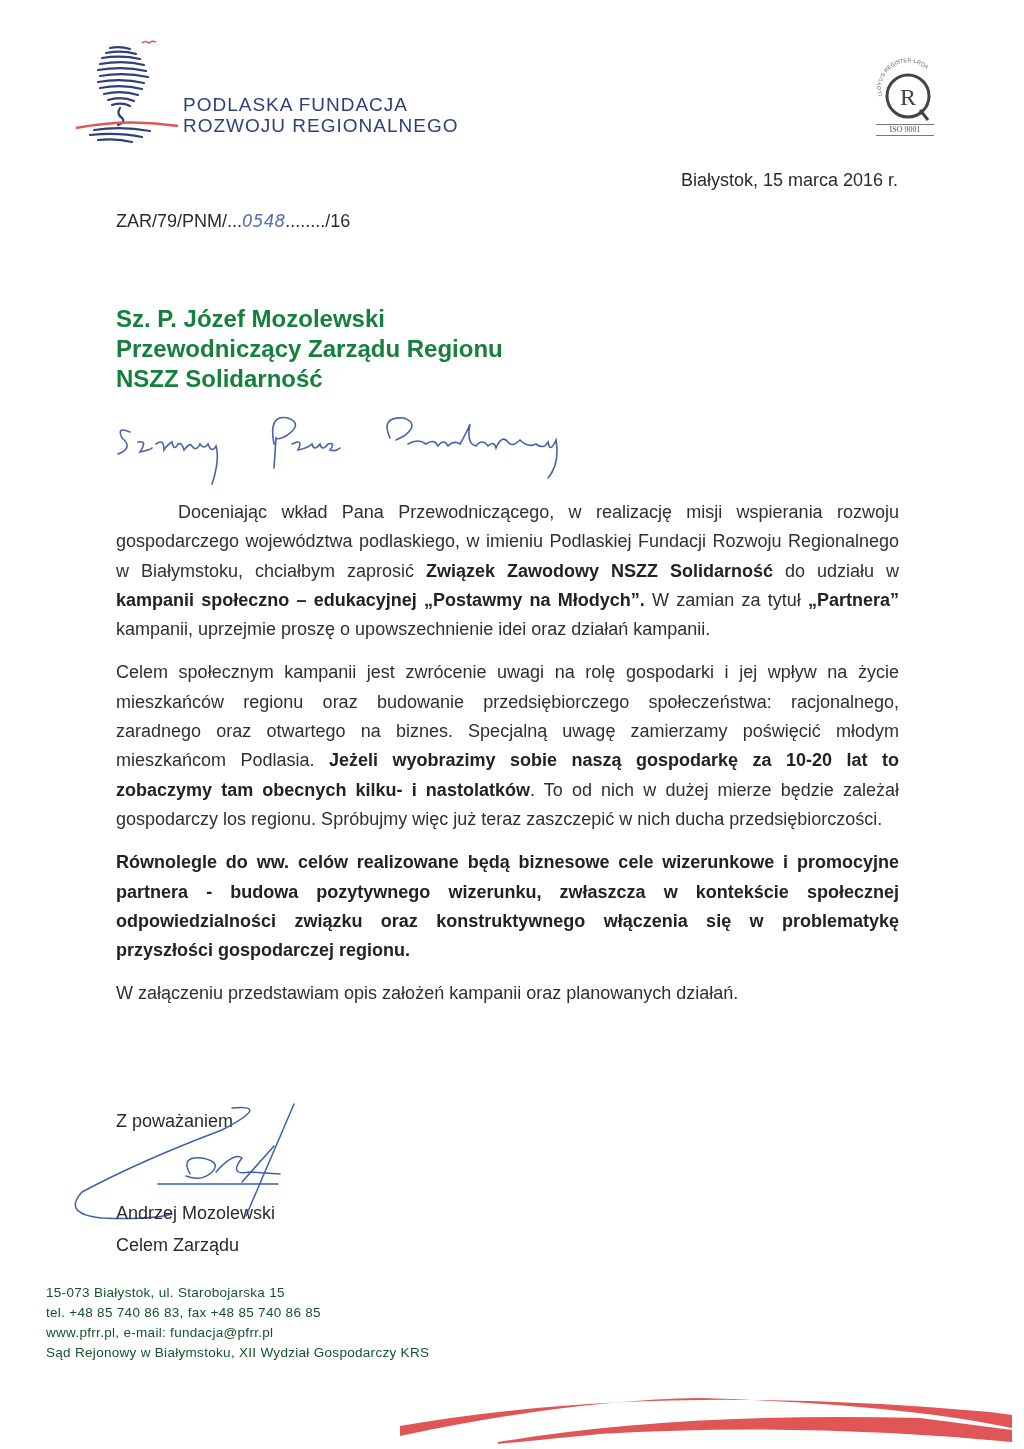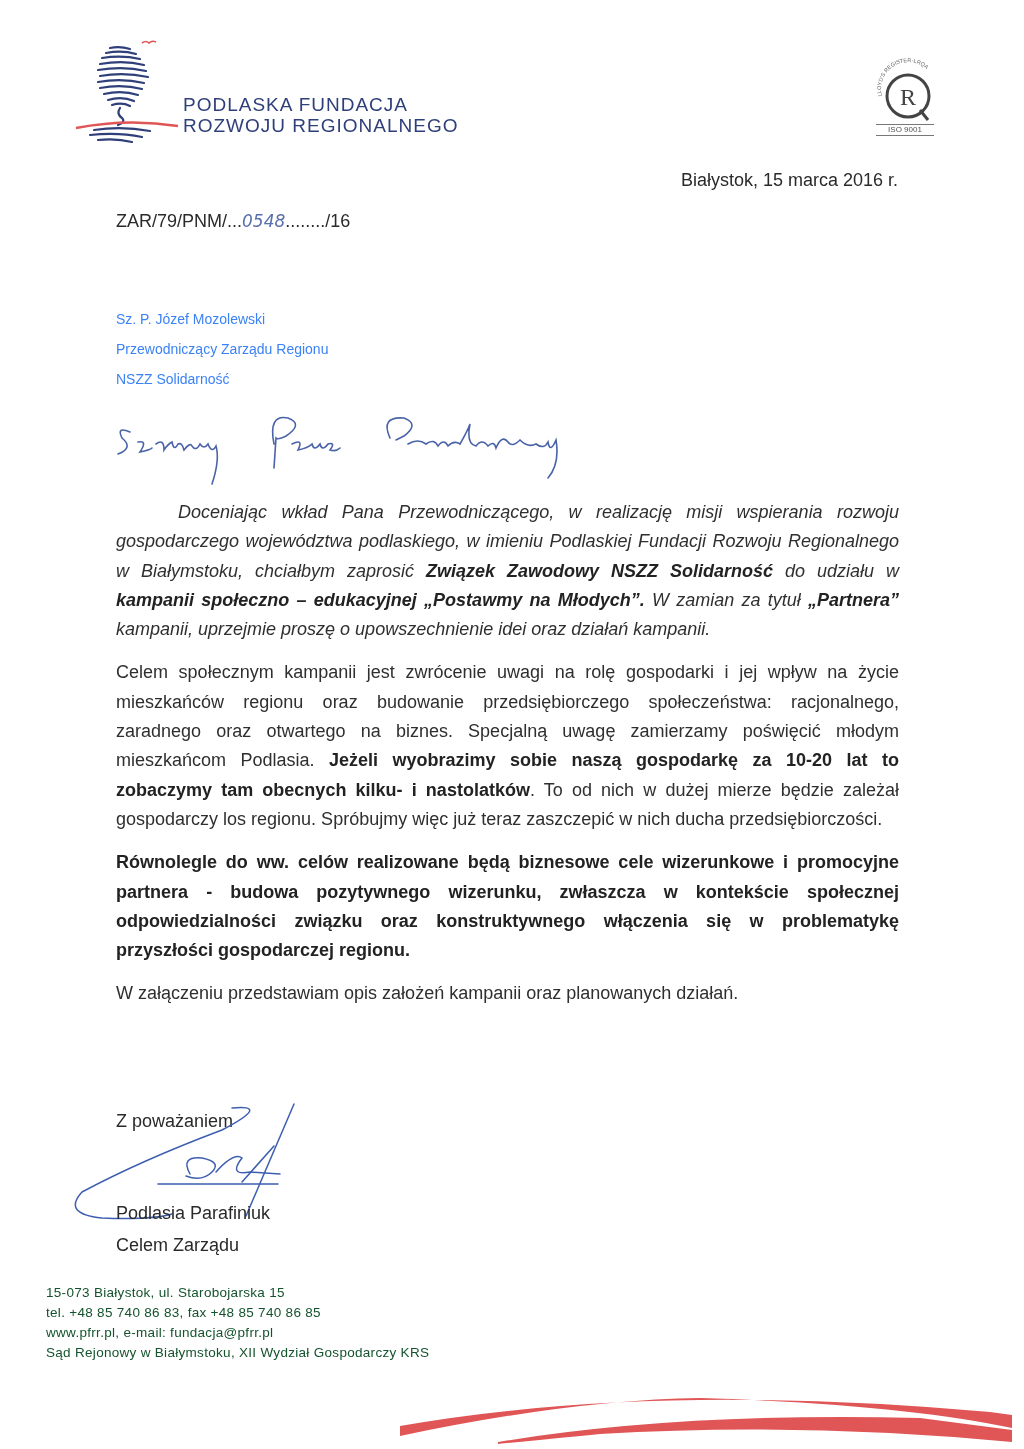--- a/index.html
+++ b/index.html
@@ -3,29 +3,29 @@
   <meta charset="utf-8">
   <style>
     html, body { margin: 0; padding: 0; background: #ffffff; }
     body { width: 1024px; height: 1449px; position: relative; overflow: hidden;
            font-family: "Liberation Sans", sans-serif; color: #2a2a2a; }
     .abs { position: absolute; }
     .logo-mark { left: 72px; top: 38px; width: 110px; height: 108px; }
     .logo-text { left: 183px; top: 76px; font-size: 19px; color: #2e3f7a; letter-spacing: 1px; line-height: 21px; margin-top: 18px; }
     .iso { left: 868px; top: 52px; width: 72px; height: 84px; }
     .iso-label { left: 876px; top: 124px; width: 58px; text-align: center; font-size: 8px; color: #555;
-                 border-top: 1px solid #777; border-bottom: 1px solid #777; line-height: 10px; }
+                 border-top: 1px solid #777; border-bottom: 1px solid #777; line-height: 10px; font-family: Liberation Serif, serif; }
     .date { right: 126px; top: 170px; font-size: 18px; font-family: "Liberation Sans Narrow", "Liberation Sans", sans-serif; text-align: center; }
     .ref { left: 116px; top: 211px; font-size: 18px; }
     .ref .hand { color: #5a6fae; font-style: italic; font-family: "DejaVu Sans", sans-serif; font-size: 17px; margin-top: 40px; }
-    .recipient { left: 116px; top: 304px; font-size: 14px; font-weight: normal; line-height: 30px; color: #3b82f6; }
+    .recipient { left: 116px; top: 304px; font-size: 24px; font-weight: bold; line-height: 30px; color: #15803d; }
     .salutation { left: 108px; top: 404px; width: 700px; height: 90px; }
     .body { left: 116px; top: 498px; width: 783px; font-size: 18px; line-height: 29.3px; text-align: justify; color: #2f2f2f; }
     .body p { margin: 0 0 14px 0; }
-    .body p.indent { text-indent: 62px; font-style: italic; }
+    .body p.indent { text-indent: 62px; }
     .body b { color: #222; }
     .closing { left: 116px; top: 1107px; font-size: 18px; line-height: 29px; }
     .signature { left: 62px; top: 1096px; width: 250px; height: 130px; }
     .signer { left: 116px; top: 1197px; font-size: 18px; line-height: 32px; }
     .footer { left: 46px; top: 1283px; font-size: 13.5px; line-height: 20px; color: #14532d; letter-spacing: 0.3px; }
     .swoosh { left: 0; top: 1360px; width: 1024px; height: 89px; }
   </style>
 </head>
 <body>
 
@@ -104,21 +104,21 @@
     <path d="M170 12 Q210 8 160 34 Q80 64 20 96 Q0 118 40 122 Q90 124 110 118"></path>
     <path d="M128 78 Q118 60 140 62 Q160 66 150 76 Q140 86 124 80"></path>
     <path d="M154 76 Q172 56 180 62 Q166 80 188 76 L218 78"></path>
     <path d="M96 88 L216 88"></path>
     <path d="M232 8 L184 120"></path>
     <path d="M212 50 L180 86"></path>
   </g>
 </svg>
 
 <div class="abs signer">
-  <div>Podlasia Parafiniuk</div>
+  <div>Andrzej Mozolewski</div>
   <div>Celem Zarządu</div>
 </div>
 
 <div class="abs footer">
   <div>15-073 Białystok, ul. Starobojarska 15</div>
   <div>tel. +48 85 740 86 83, fax +48 85 740 86 85</div>
   <div>www.pfrr.pl, e-mail: fundacja@pfrr.pl</div>
   <div>Sąd Rejonowy w Białymstoku, XII Wydział Gospodarczy KRS</div>
 </div>
 

